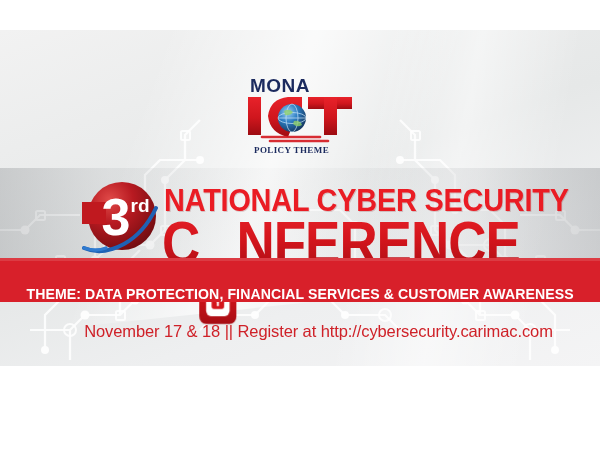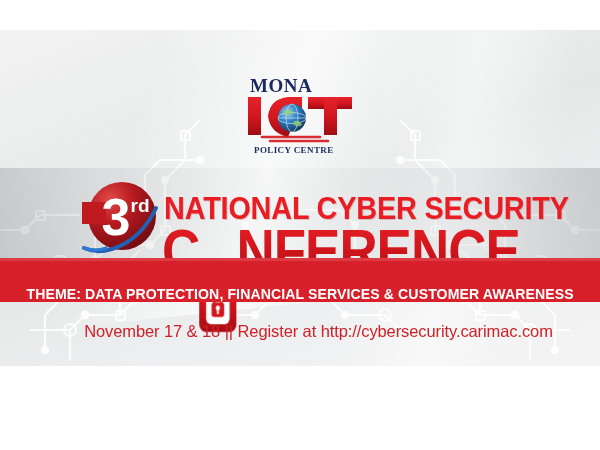--- a/index.html
+++ b/index.html
@@ -71,21 +71,21 @@
     margin-right: 2px;
   }
   #ict-wrap {
     position: relative;
     width: 112px;
     height: 80px;
   }
   .mona-word {
     position: absolute;
     top: 0; left: 6px;
-    font-family: Liberation Serif, serif;
+    font-family: Liberation Sans, sans-serif;
     font-weight: bold;
     font-size: 19px;
     letter-spacing: .5px;
     color: #1b2a5e;
     line-height: 1;
   }
   .policy-word {
     position: absolute;
     bottom: 1px; left: 10px;
     font-family: "Liberation Serif", serif;
@@ -117,21 +117,21 @@
   }
 
   #badge-3rd {
     position: absolute;
     left: 76px; top: 14px;
     width: 88px; height: 82px;
   }
 
   #headline {
     position: absolute;
-    left: 160px; top: 8px;
+    left: 160px; top: 0;
     width: 380px;
     height: 104px;
   }
   .line-national {
     position: absolute;
     top: 21px; left: 4px;
     font-family: "Liberation Sans Narrow", "Liberation Sans", sans-serif;
     font-weight: bold;
     font-size: 31px;
     line-height: 1;
@@ -361,21 +361,21 @@
 
         <rect x="64" y="4" width="44" height="12" fill="url(#redLtr)"></rect>
         <rect x="80" y="4" width="13" height="38" fill="url(#redLtr)"></rect>
 
         <g stroke="#d4171e" stroke-width="2.6" stroke-linecap="round" opacity=".9">
           <line x1="18" y1="44" x2="76" y2="44"></line>
           <line x1="26" y1="48" x2="84" y2="48"></line>
         </g>
       </svg>
 
-      <div class="policy-word">POLICY CENTRE</div>
+      <div class="policy-word">POLICY THEME</div>
     </div>
   </div>
 
   <div id="title-band">
 
     <svg id="badge-3rd" viewBox="0 0 88 82">
       <defs>
         <radialGradient id="sphereG" cx="32%" cy="26%" r="82%">
           <stop offset="0%" stop-color="#e04a48"></stop>
           <stop offset="42%" stop-color="#b81a21"></stop>

